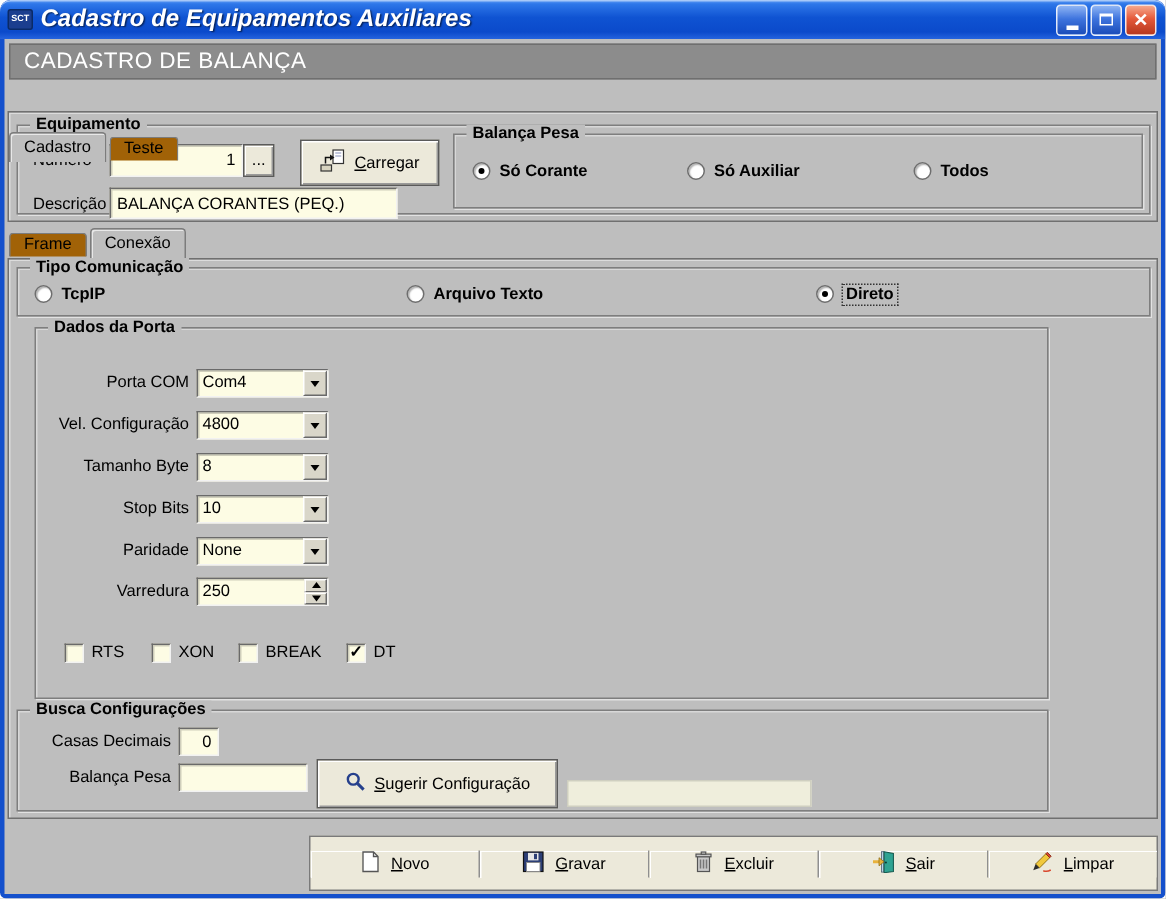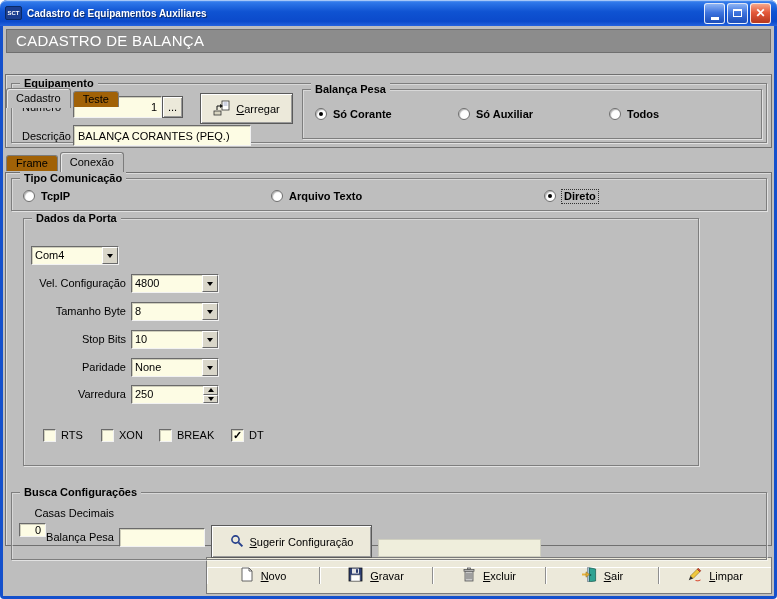--- a/index.html
+++ b/index.html
@@ -9,22 +9,22 @@
   .window { position:relative; width:777px; height:599px; background:#1450CC;
             border-radius:7px 7px 4px 4px; overflow:hidden; }
 
   
   .titlebar { position:absolute; left:0; top:0; width:777px; height:26px;
     background:linear-gradient(180deg,#66A1F5 0%,#2E77E9 10%,#0F53D2 45%,#0B4ACB 82%,#2563DE 100%);
     box-shadow:inset 0 1px 0 rgba(255,255,255,.45);
     border-radius:7px 7px 0 0; display:flex; align-items:center; padding:0 5px; }
   .app-icon { width:17px; height:14px; background:#1B3E8F; border:1px solid #0a2a66; border-radius:2px;
     color:#fff; font-size:6px; font-weight:bold; display:flex; align-items:center; justify-content:center; }
-  .title-text { color:#fff; font-weight:bold; font-size:10px; margin-left:5px; flex:1;
-    text-shadow:1px 1px 1px rgba(0,0,0,.55); white-space:nowrap; overflow:hidden; }
+  .title-text { color:#fff; font-weight:bold; font-size:16px; margin-left:5px; flex:1;
+    text-shadow:1px 1px 1px rgba(0,0,0,.55); white-space:nowrap; overflow:hidden;font-style:italic; }
   .winbtns { display:flex; gap:2px; margin-right:1px; }
   .winbtn { width:21px; height:21px; border-radius:3px; border:1px solid rgba(255,255,255,.85);
     display:flex; align-items:center; justify-content:center; color:#fff; }
   .winbtn.minb,.winbtn.maxb { background:linear-gradient(180deg,#8EB4F4 0%,#3E74DE 45%,#1E50BC 95%); }
   .winbtn.closeb { background:linear-gradient(180deg,#F6A78B 0%,#E4593A 45%,#B93A20 95%);
     font-size:12px; font-weight:bold; }
   .glyph-min { width:8px; height:3px; background:#fff; margin-top:10px; }
   .glyph-max { width:9px; height:8px; border:1px solid #fff; border-top-width:2px; }
 
   
@@ -152,21 +152,21 @@
             <line x1="10.5" y1="3" x2="14.5" y2="3" stroke="#8892BB" stroke-width="0.8"></line>
             <line x1="10.5" y1="5" x2="14.5" y2="5" stroke="#8892BB" stroke-width="0.8"></line>
             <rect x="1" y="11" width="7" height="4" fill="#D8D4C0" stroke="#333" stroke-width="0.8"></rect>
             <path d="M4 10 V6 h3" fill="none" stroke="#111" stroke-width="1"></path>
             <polygon points="7,4 10,6 7,8" fill="#111"></polygon>
           </svg>
         </span>
         <span><u>C</u>arregar</span>
       </button>
       <span class="lbl" style="left:10px; top:46px;">Descrição</span>
-      <input class="field" style="left: 61px; top: 41px; width: 178px; height: 21px;" value="BALANÇA CORANTES (PEQ.)">
+      <input class="field" style="left: 61px; top: 41px; width: 192px; height: 21px;" value="BALANÇA CORANTES (PEQ.)">
     </div>
 
     <div class="grp" style="left:299px; top:63px; width:460px; height:50px;">
       <span class="grp-title">Balança Pesa</span>
       <div class="radio" style="left:12px; top:17px;">
         <span class="radio-circle">
             <span class="radio-dot"></span>
           </span>
         <span class="radio-label">Só Corante</span>
       </div>
@@ -202,20 +202,21 @@
             <span class="radio-dot"></span>
           </span>
         <span class="radio-label focused">Direto</span>
       </div>
     </div>
 
     <div class="grp" style="left:20px; top:192px; width:676px; height:248px;">
       <span class="grp-title">Dados da Porta</span>
 
       <div class="form-row" style="top:27px;">
+        <span class="row-label">Porta COM</span>
         <div class="combo" style="margin-left:2px;">
           <span class="combo-value">Com4</span>
           <span class="combo-btn">
               <span class="tri-down"></span>
             </span>
         </div>
       </div>
 
       <div class="form-row" style="top:55px;">
         <span class="row-label">Vel. Configuração</span>
@@ -283,24 +284,24 @@
       <div class="cb" style="left:135px; top:209px;">
         <span class="cb-box"></span>
         <span>BREAK</span>
       </div>
       <div class="cb" style="left:207px; top:209px;">
         <span class="cb-box">✓</span>
         <span>DT</span>
       </div>
     </div>
 
-    <div class="grp" style="left:8px; top:466px; width:756px; height:68px;">
+    <div class="grp" style="left:8px; top:447px; width:688px; height:68px;">
       <span class="grp-title">Busca Configurações</span>
 
-      <div class="form-row" style="top:11px;flex-direction:column;">
+      <div class="form-row" style="top:11px;">
         <span class="row-label">Casas Decimais</span>
         <input class="field num" style="position: relative; left: 2px; width: 27px; height: 19px;" value="0">
       </div>
       <div class="form-row" style="top:35px;">
         <span class="row-label">Balança Pesa</span>
         <input class="field" style="position: relative; left: 2px; width: 86px; height: 19px;" value="">
       </div>
 
       <button class="btn" style="left:199px; top:32px; width:161px; height:33px;">
         <span>

